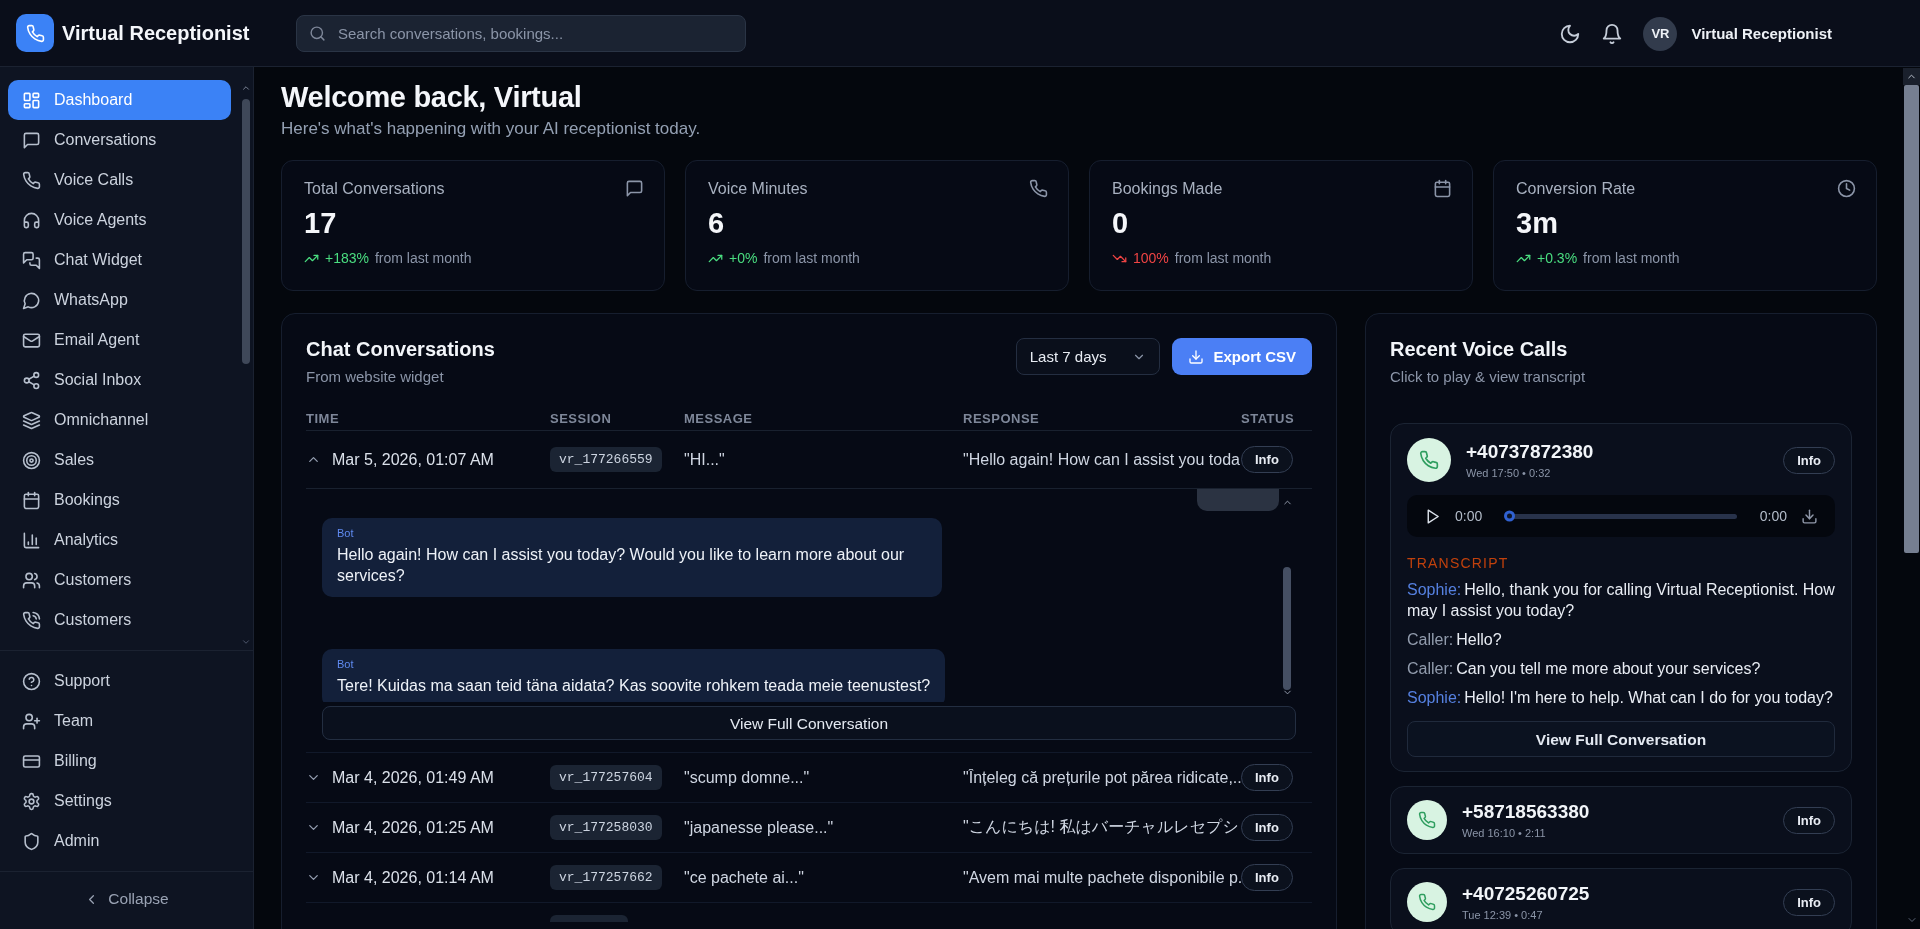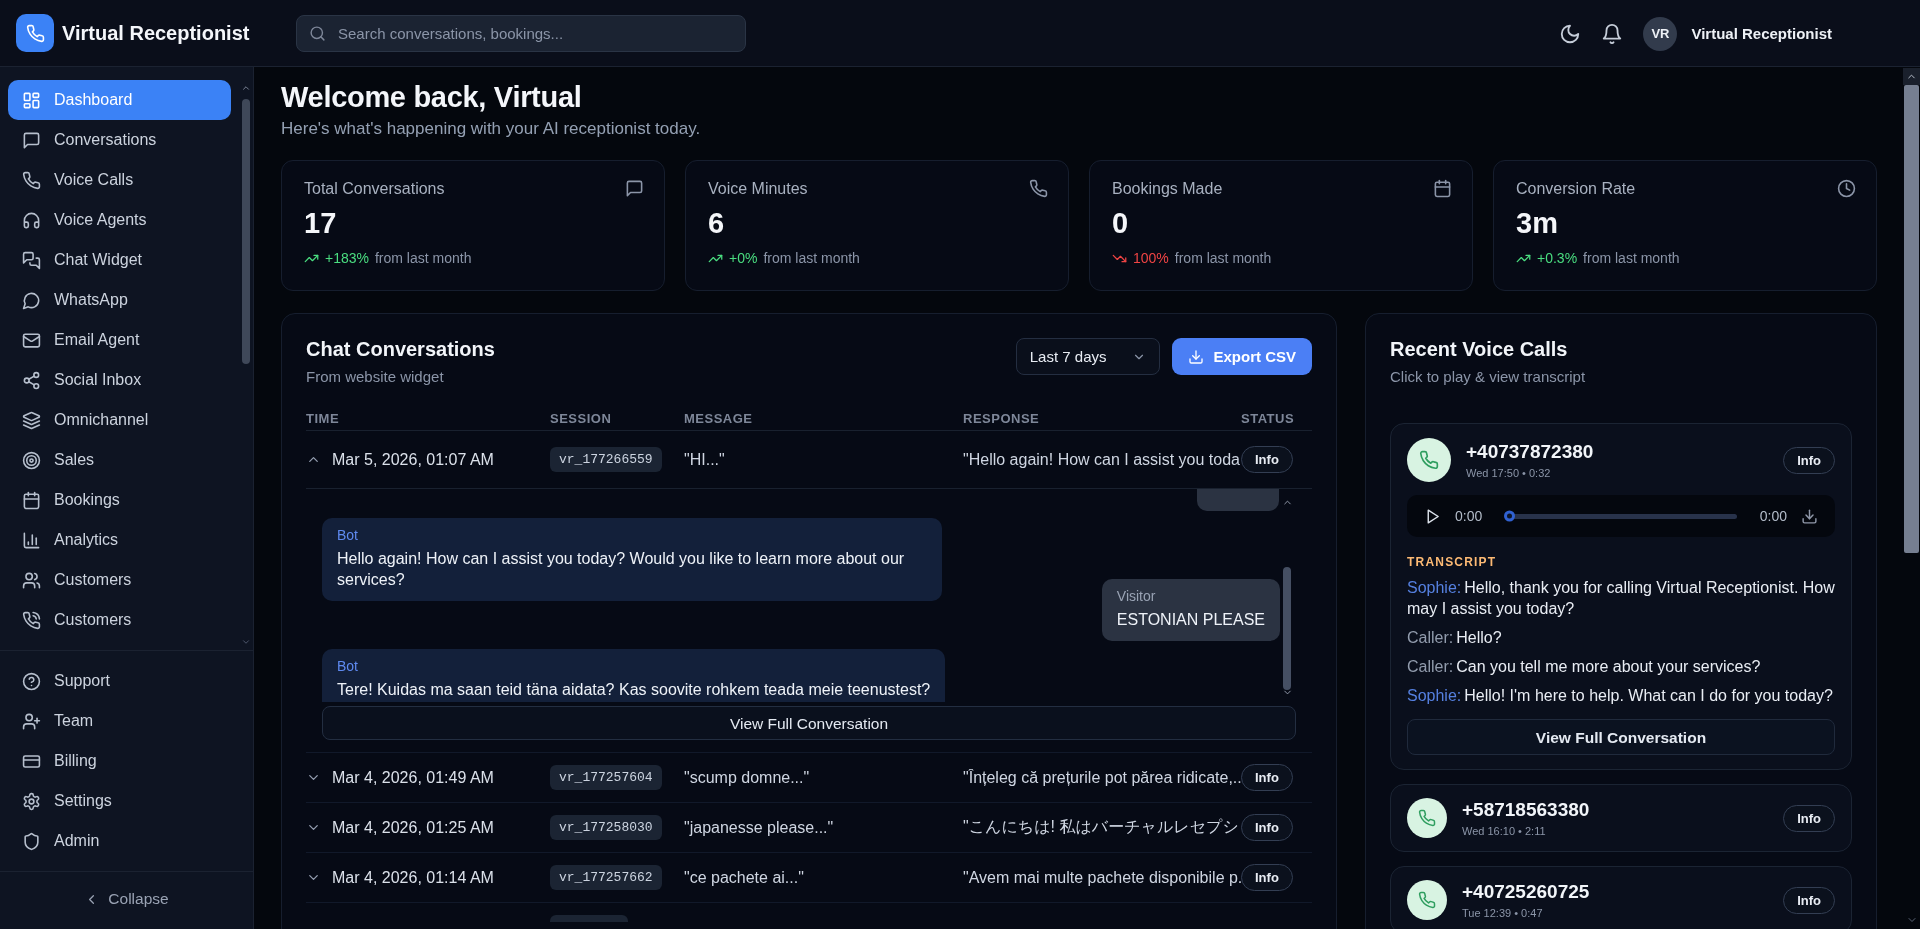--- a/index.html
+++ b/index.html
@@ -91,21 +91,21 @@
   .caret svg{width:15px;height:15px;}
   .badge{display:inline-block;background:#1b2433;border-radius:6px;padding:5px 9px;
          font-family:"Liberation Mono","DejaVu Sans Mono",monospace;font-size:13px;color:#ccd4e0;}
   .msg,.resp{white-space:nowrap;overflow:hidden;padding-right:14px;color:#cfd6e2;}
   .pill{display:inline-flex;align-items:center;justify-content:center;height:27px;padding:0 13px;
         border:1px solid #333e53;border-radius:999px;font-size:13px;font-weight:700;color:#e8ecf3;
         background:#0b111d;}
 
   .convo{position:relative;height:213px;overflow:hidden;}
   .bubble{position:absolute;border-radius:10px;padding:9px 15px 11px;}
-  .bubble .role{font-size:14px;margin-bottom:5px;}
+  .bubble .role{font-size:11px;margin-bottom:5px;}
   .bubble .txt{font-size:16px;line-height:21px;color:#eef2f8;}
   .bubble.bot{background:#13203a;}
   .bubble.bot .role{color:#5f8af0;}
   .bubble.visitor{background:#2b3342;}
   .bubble.visitor .role{color:#99a3b4;}
   #b1{left:16px;top:29px;width:620px;}
   #bv{right:32px;top:90px;}
   #b2{left:16px;top:160px;}
   .partial-bubble{position:absolute;right:33px;top:-12px;width:82px;height:34px;background:#2b3342;border-radius:10px;}
   .convo-scroll{position:absolute;right:20px;top:8px;bottom:4px;width:10px;}
@@ -135,21 +135,21 @@
           gap:14px;padding:0 17px;}
   .playb{color:#dde3ec;}
   .playb svg{width:17px;height:17px;}
   .ptime{font-size:14px;color:#b3bcc9;width:36px;}
   .ptime.rt{text-align:right;}
   .track{flex:1;height:5px;background:#28324a;border-radius:3px;position:relative;}
   .knob{position:absolute;left:-1px;top:50%;transform:translateY(-50%);width:11px;height:11px;
         border-radius:50%;border:3px solid #3061d1;background:#0d1526;}
   .dl{color:#9098a9;}
   .dl svg{width:17px;height:17px;}
-  .tr-label{margin-top:18px;font-size:12px;letter-spacing:1.2px;color:#fdba74;font-weight:700;}
+  .tr-label{margin-top:18px;font-size:14px;letter-spacing:1.2px;color:#c2410c;font-weight:400;}
   .tr-line{margin:8px 0 0;font-size:16px;line-height:21px;color:#e9edf4;}
   .tr-line .sp{margin-right:3px;}
   .sp.agent{color:#5580e0;}
   .sp.caller{color:#929cad;}
   .vview{margin:13px 0 0;width:100%;height:36px;text-align:center;line-height:34px;background:#0b1220;
          border:1px solid #202a3c;border-radius:8px;font-size:15.5px;font-weight:600;color:#e4e9f1;cursor:pointer;}
 
   
   .pgsb{position:absolute;right:0;top:68px;bottom:0;width:17px;z-index:6;}
   .pgsb .up{position:absolute;top:0;left:0;right:0;height:17px;background:#1a202c;display:flex;
@@ -586,24 +586,20 @@
             <span class="msg">"HI..."</span>
             <span class="resp">"Hello again! How can I assist you toda...</span>
             <span><span class="pill">Info</span></span>
           </div>
 
           <div class="convo">
             <div class="partial-bubble"></div>
             <div class="bubble bot" id="b1">
               <div class="role">Bot</div>
               <div class="txt">Hello again! How can I assist you today? Would you like to learn more about our services?</div>
-            </div>
-            <div class="bubble visitor" id="bv">
-              <div class="role">Visitor</div>
-              <div class="txt">ESTONIAN PLEASE</div>
             </div>
             <div class="bubble bot" id="b2">
               <div class="role">Bot</div>
               <div class="txt">Tere! Kuidas ma saan teid täna aidata? Kas soovite rohkem teada meie teenustest?</div>
             </div>
             <div class="convo-scroll">
               <span class="up">
                   <svg class="ic">
                     <use href="#i-chev-up"></use>
                   </svg>

